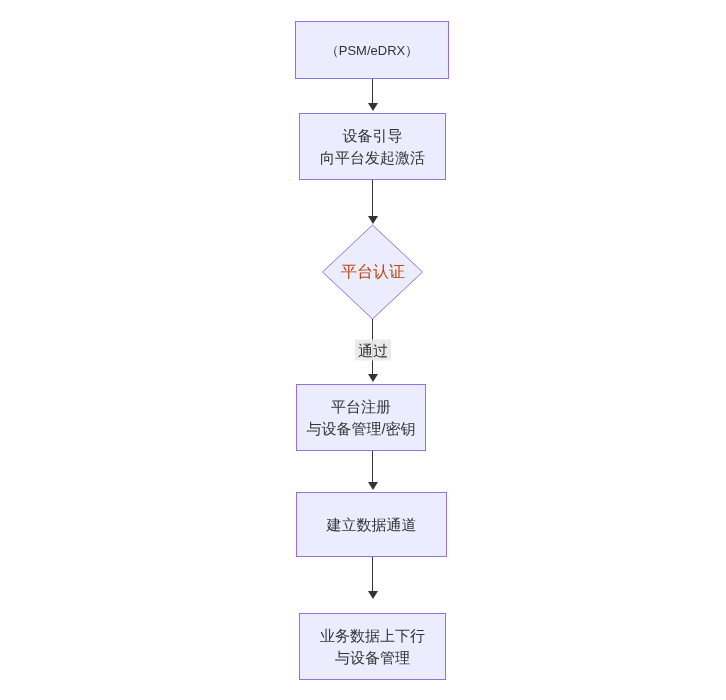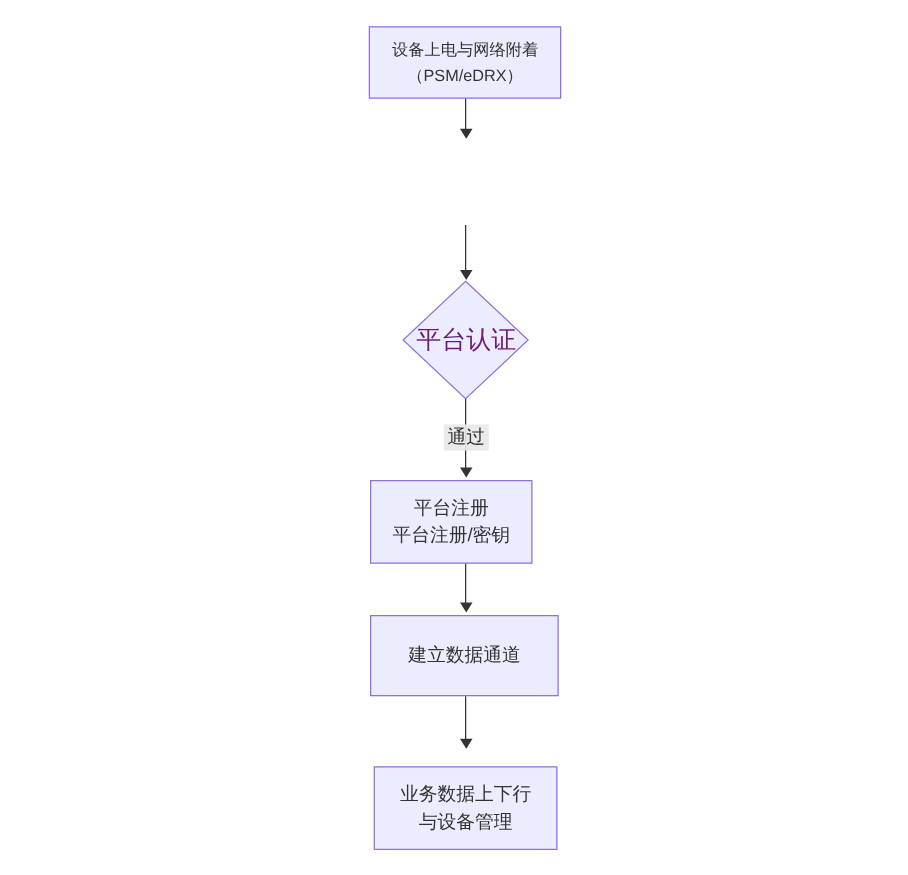--- a/index.html
+++ b/index.html
@@ -42,65 +42,68 @@
     border-left: 5px solid transparent;
     border-right: 5px solid transparent;
     border-top: 8px solid #333333;
   }
   .diamond-shape {
     position: absolute;
     display: block;
   }
   .diamond-label {
     position: absolute;
-    color: #701a75;
-    font-size: 20px;
+    color: #c2410c;
+    font-size: 16px;
     transform: translate(-50%, -50%);
     white-space: nowrap;
   }
   .edge-label {
     position: absolute;
     transform: translate(-50%, -50%);
     background: rgba(232, 232, 232, 0.9);
     color: #333333;
     font-size: 15px;
     line-height: 19px;
     padding: 1px 3px;
     white-space: nowrap;
   }
 </style>
 </head>
 <body>
 
 <div class="canvas">
 
   <div class="node" style="left:295px; top:21px; width:154px; height:58px; font-size:13px; line-height:21px;">
-    <div class="nline">设备上电与网络附着</div>
     <div class="nline">（PSM/eDRX）</div>
   </div>
 
   <div class="edge-line" style="left:372px; top:79px; height:25px;"></div>
   <div class="arrowhead" style="left:368px; top:103px;"></div>
 
+  <div class="node" style="left:299px; top:113px; width:147px; height:67px;">
+    <div class="nline">设备引导</div>
+    <div class="nline">向平台发起激活</div>
+  </div>
 
   <div class="edge-line" style="left:372px; top:180px; height:37px;"></div>
   <div class="arrowhead" style="left:368px; top:216px;"></div>
 
   <svg class="diamond-shape" style="left:321px; top:224px;" width="103" height="96" viewBox="0 0 103 96">
     <polygon points="51.5,1 101.5,48 51.5,95 1.5,48" fill="#ECECFF" stroke="#9370DB" stroke-width="1"></polygon>
   </svg>
   <div class="diamond-label" style="left:373px; top:272px;">平台认证</div>
 
   <div class="edge-line" style="left:372px; top:319px; height:56px;"></div>
   <div class="arrowhead" style="left:368px; top:374px;"></div>
   <div class="edge-label" style="left:373px; top:350px;">通过</div>
 
   <div class="node" style="left:296px; top:384px; width:130px; height:67px;">
     <div class="nline">平台注册</div>
-    <div class="nline">平台注册/密钥</div>
+    <div class="nline">与设备管理/密钥</div>
   </div>
 
   <div class="edge-line" style="left:372px; top:451px; height:32px;"></div>
   <div class="arrowhead" style="left:368px; top:482px;"></div>
 
   <div class="node" style="left:296px; top:492px; width:151px; height:65px;">
     <div class="nline">建立数据通道</div>
   </div>
 
   <div class="edge-line" style="left:372px; top:557px; height:35px;"></div>

